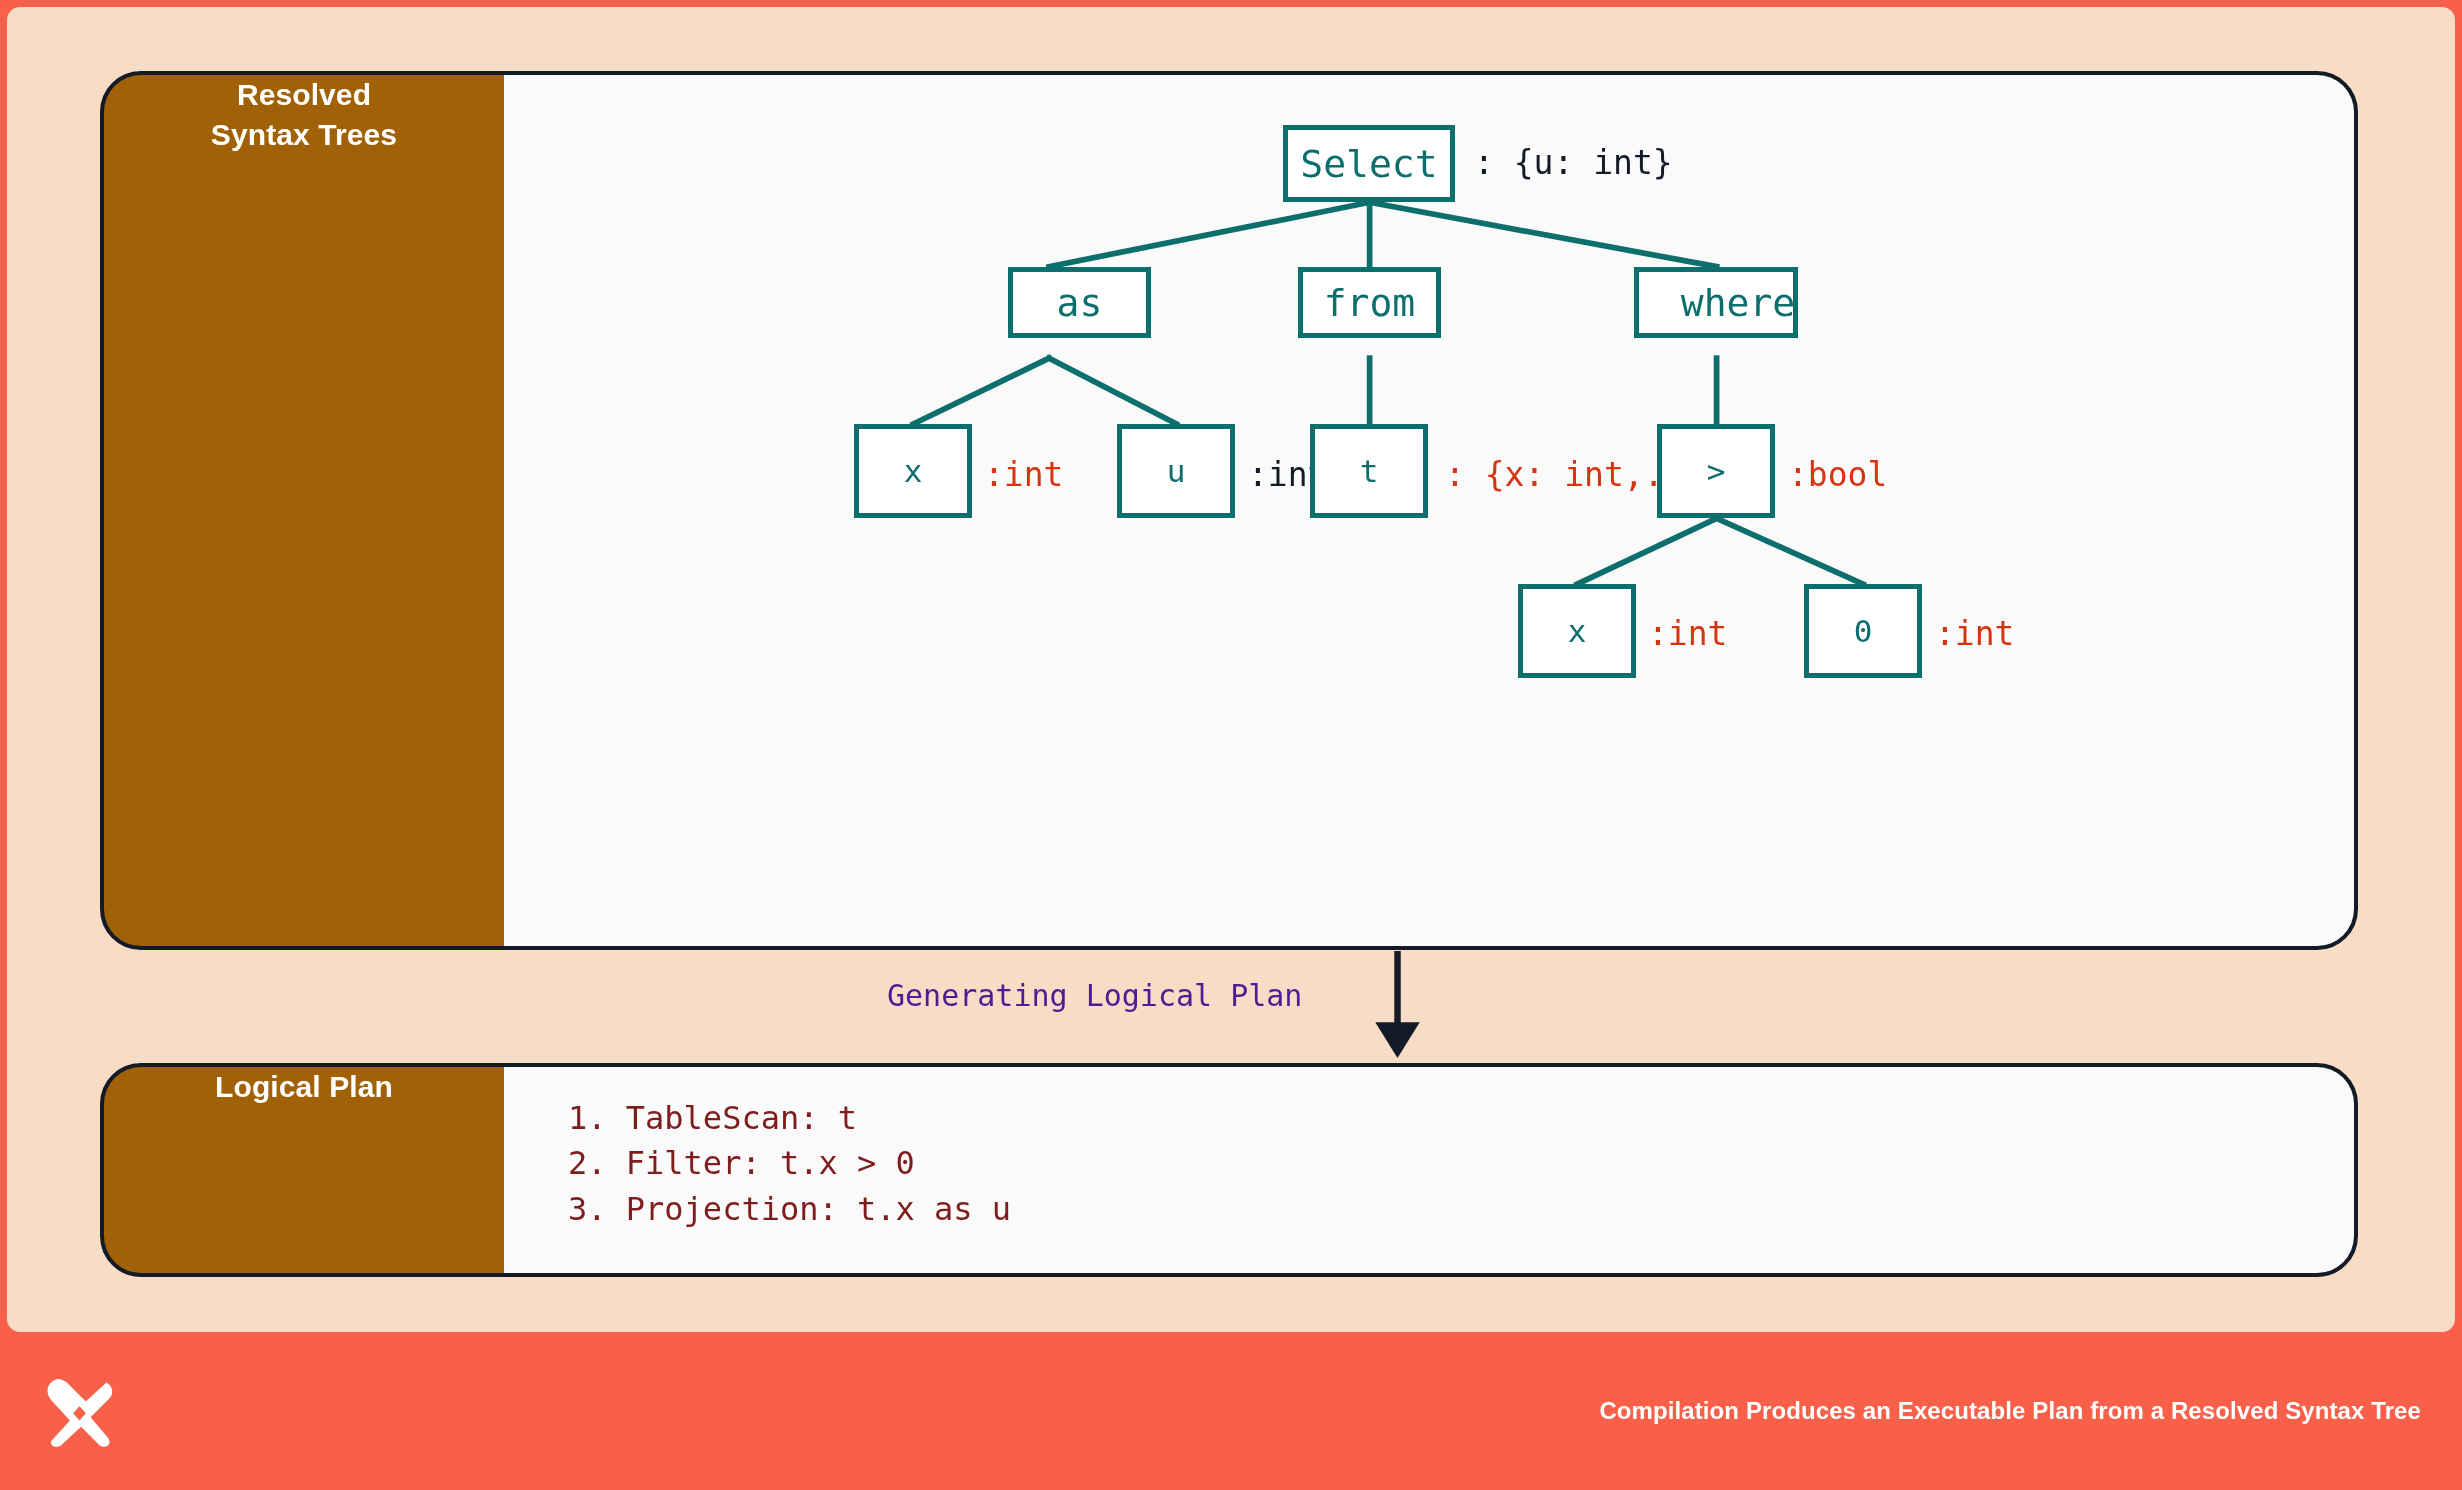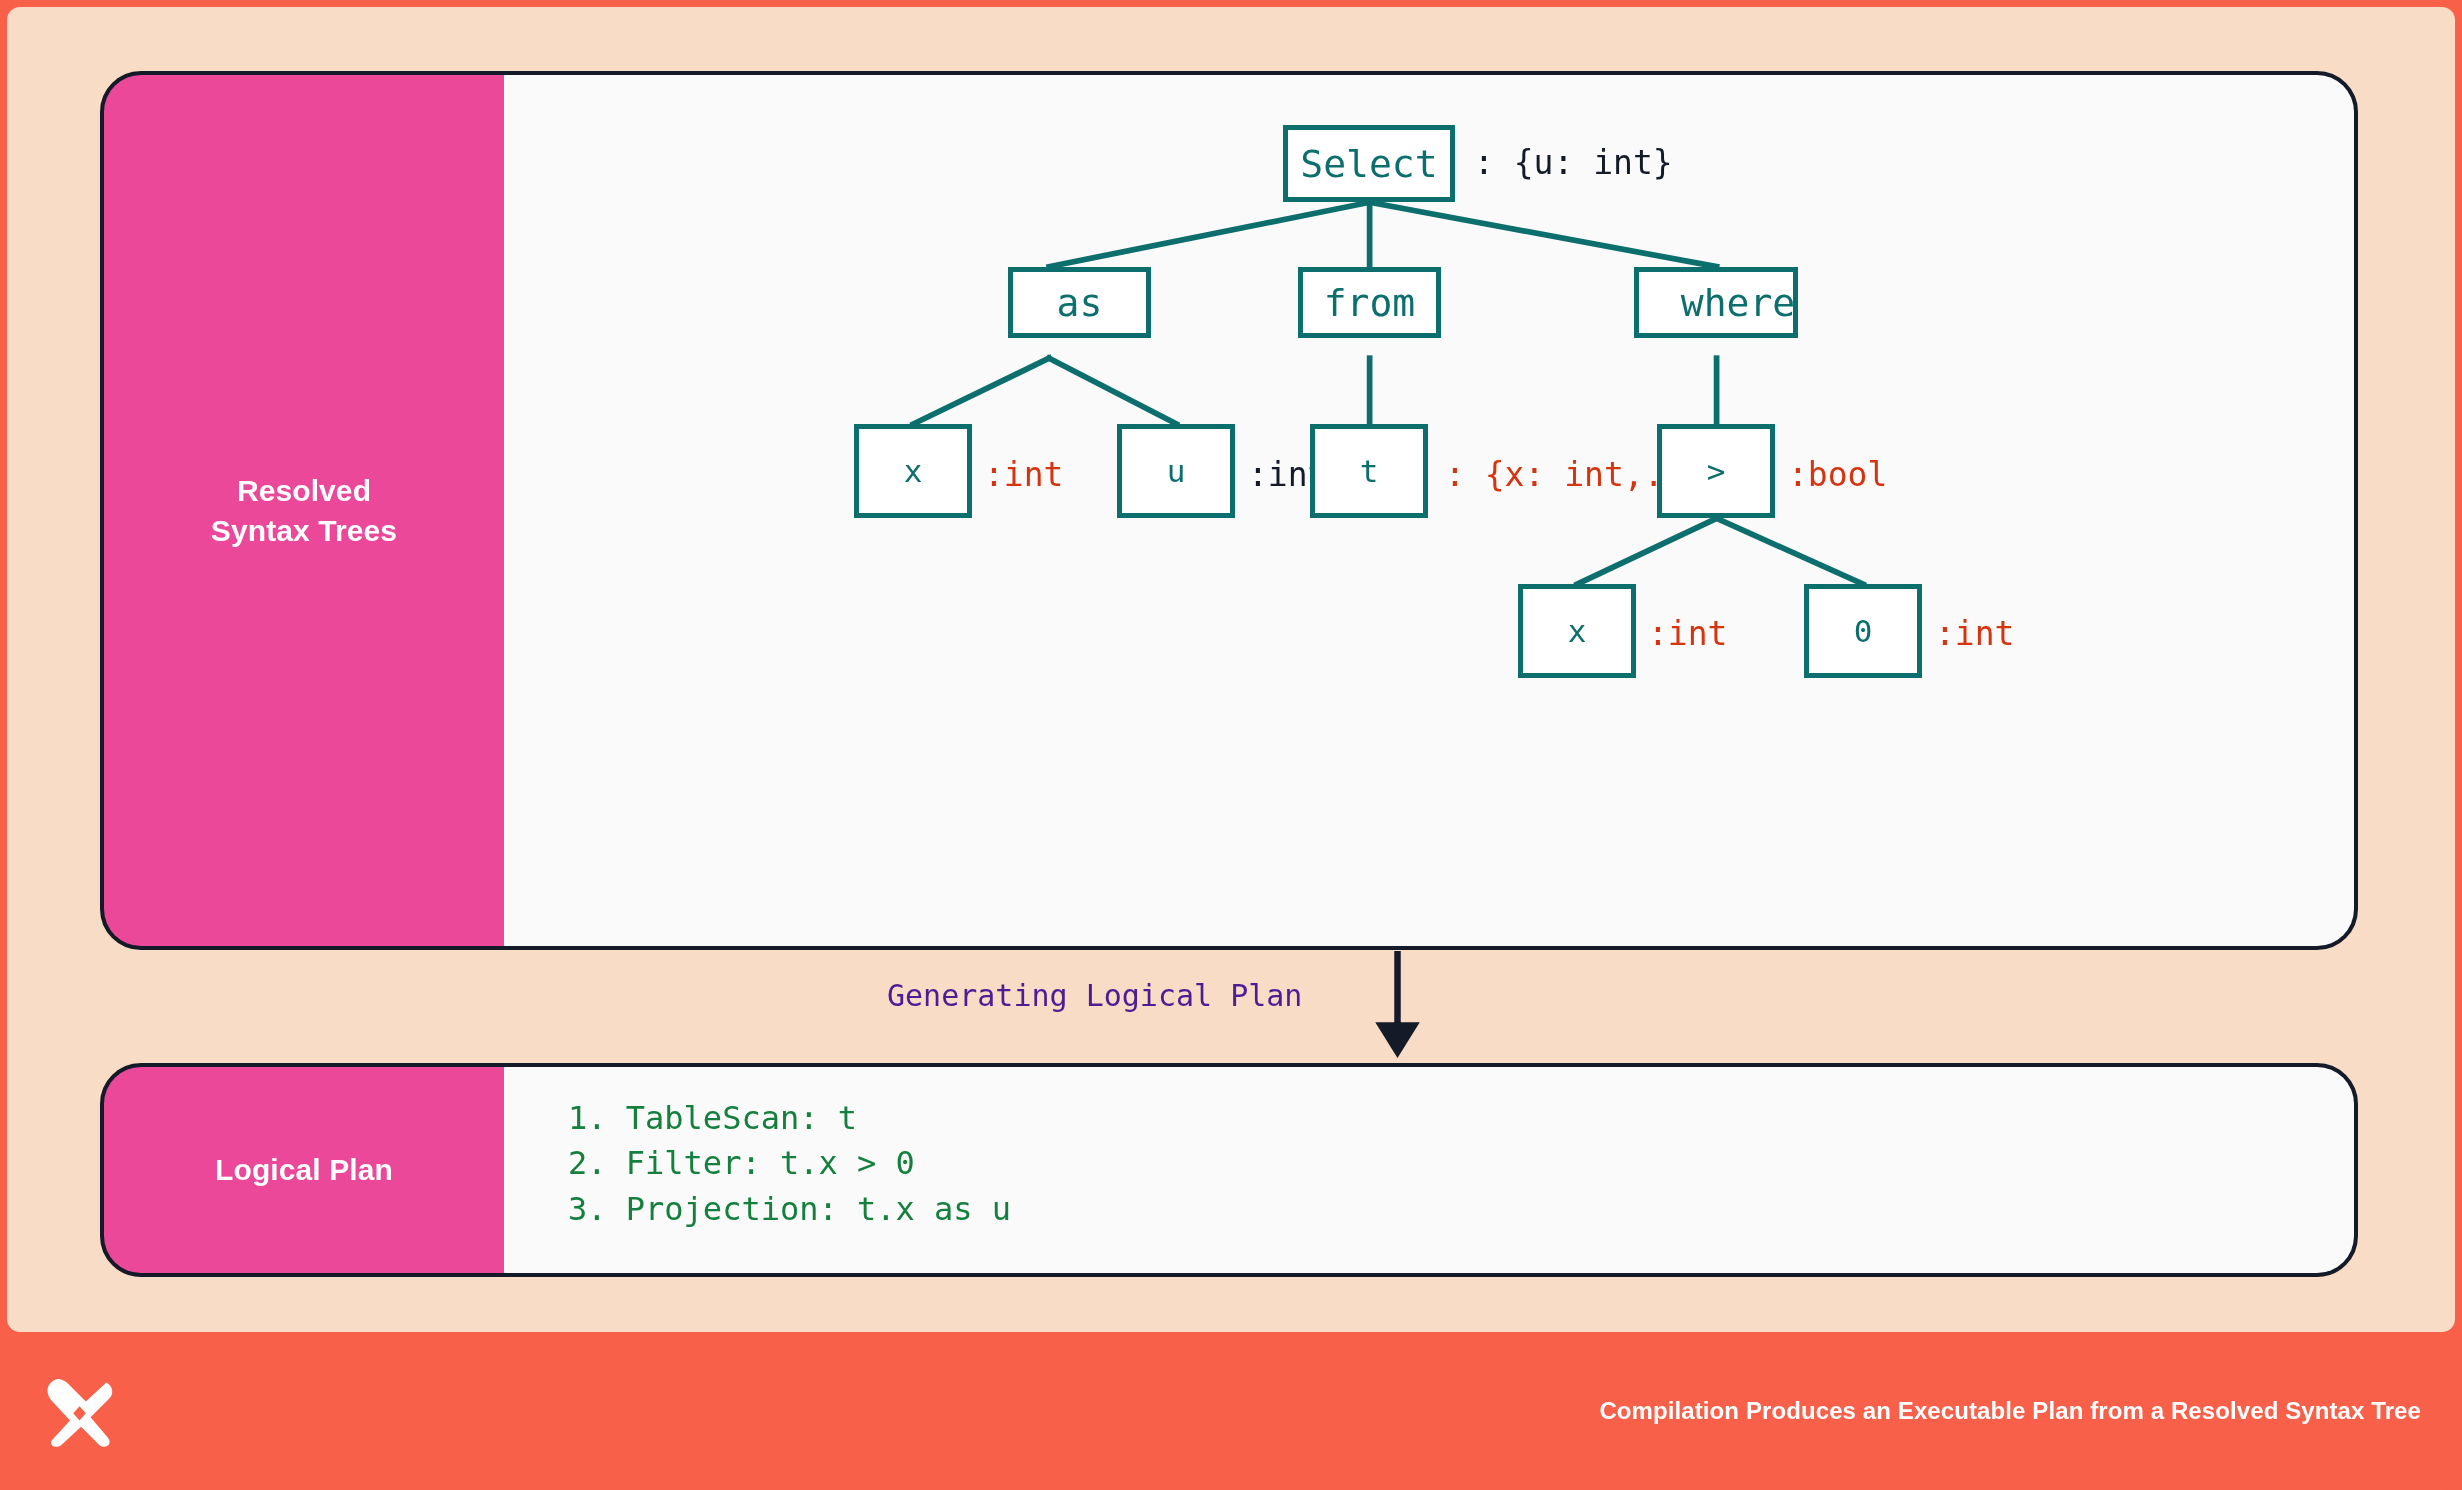--- a/index.html
+++ b/index.html
@@ -42,23 +42,22 @@
     position: absolute;
     box-sizing: border-box;
     border-radius: 41px;
     background: #141a28;
     display: flex;
     overflow: hidden;
     border: 4.3px solid #141a28;
   }
   .panel-rail {
     flex: 0 0 auto;
-    background: #ec4899;
+    background: #a16207;
     display: flex;
-    align-items: center;
     justify-content: center;
     box-sizing: border-box;
   }
   .panel-rail-label {
     color: #ffffff;
     font-weight: bold;
     text-align: center;
     line-height: 1.32;
     letter-spacing: 0.1px;
     white-space: pre-line;
@@ -156,21 +155,21 @@
     position: absolute;
     left: 64px;
     top: 29px;
     margin: 0;
     padding: 0;
     list-style: none;
   }
   .plan-list li {
     font-family: "DejaVu Sans Mono", monospace;
     font-size: 32px;
-    color: #15803d;
+    color: #7f1d1d;
     line-height: 1.42;
     white-space: pre;
   }
 
   
   .caption-bar {
     position: absolute;
     left: 0;
     top: 1332px;
     width: 2462px;

